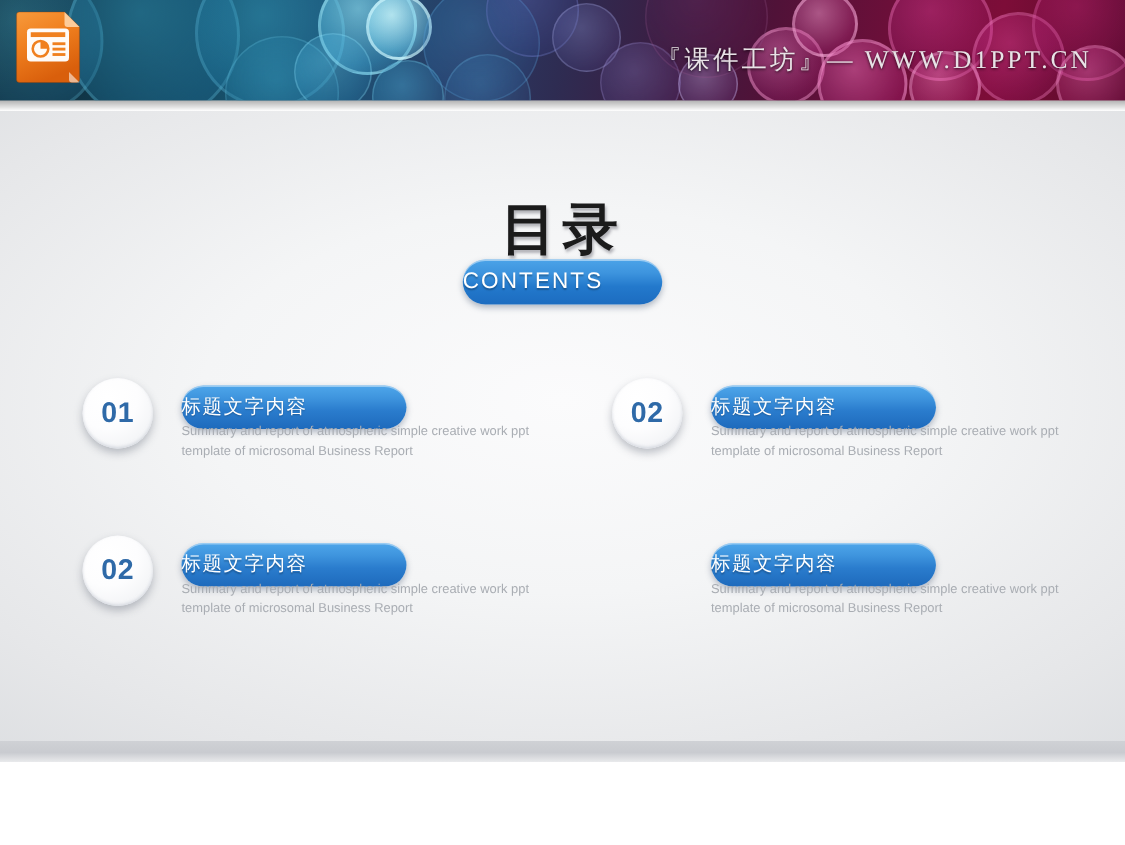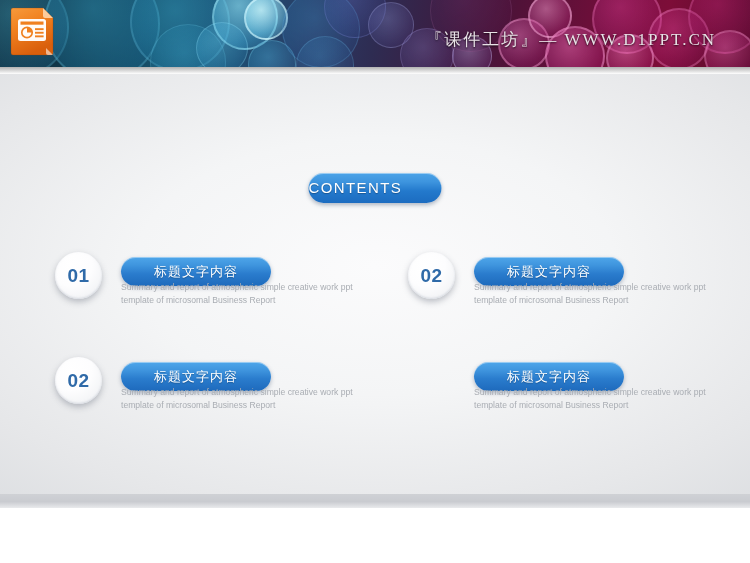--- a/index.html
+++ b/index.html
@@ -52,21 +52,21 @@
   .header-shadow {
     position: absolute;
     left: 0; top: 67px;
     width: 750px; height: 7px;
     background: linear-gradient(to bottom, rgba(0,0,0,0.30), rgba(0,0,0,0.0));
     z-index: 6;
   }
 
   .header-title {
     position: absolute;
-    right: 34px;
+    right: 22px;
     top: 28px;
     font-family: "Liberation Serif", serif;
     font-size: 17px;
     letter-spacing: 2px;
     color: #e8e2e6;
     text-shadow: 0 1px 2px rgba(0,0,0,0.75);
     z-index: 5;
     white-space: nowrap;
     text-align: right;
   }
@@ -173,21 +173,21 @@
     background: linear-gradient(to bottom,
       #4ea6ea 0%,
       #3f95de 28%,
       #2a7ccd 58%,
       #1e6abc 100%);
     box-shadow: 0 2px 4px rgba(60,80,110,0.38),
                 inset 0 1px 0 rgba(255,255,255,0.42);
     color: #ffffff;
     font-family: "DejaVu Sans", sans-serif;
     font-size: 13px;
-    text-align: center;
+    text-align: left;
     line-height: 29px;
     letter-spacing: 1px;
     text-shadow: 0 1px 1px rgba(0,0,0,0.25);
   }
 
   .desc {
     position: absolute;
     left: 66px;
     top: 29px;
     width: 245px;
@@ -270,20 +270,21 @@
       <path d="M17,26.5 L17,21.3 A5.2,5.2 0 0 1 22.2,26.5 Z" fill="#f0801f"></path>
       <rect x="25" y="22.2" width="8.6" height="1.9" fill="#f0801f"></rect>
       <rect x="25" y="25.8" width="8.6" height="1.9" fill="#f0801f"></rect>
       <rect x="25" y="29.4" width="8.6" height="1.9" fill="#f0801f"></rect>
       <path d="M36,42 L43,49 H38 A2,2 0 0 1 36,47 Z" fill="#ffffff" opacity="0.55"></path>
     </svg>
   </div>
 
   <div class="slide-body">
 
+    <div class="title-cn">目录</div>
 
     <div class="contents-btn">CONTENTS</div>
 
     <div class="item item-c1 item-r1">
       <div class="num-circle">01</div>
       <div class="pill">标题文字内容</div>
       <div class="desc">Summary and report of atmospheric simple creative work ppt template of microsomal Business Report</div>
     </div>
 
     <div class="item item-c2 item-r1">

